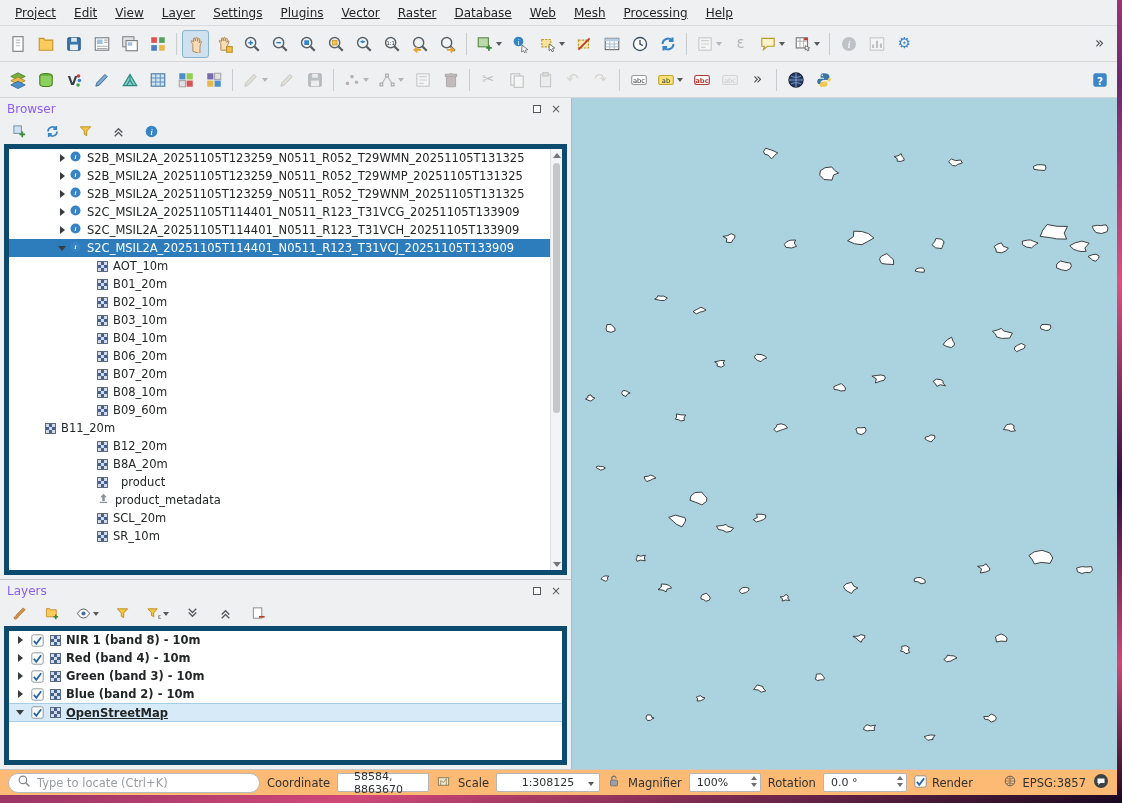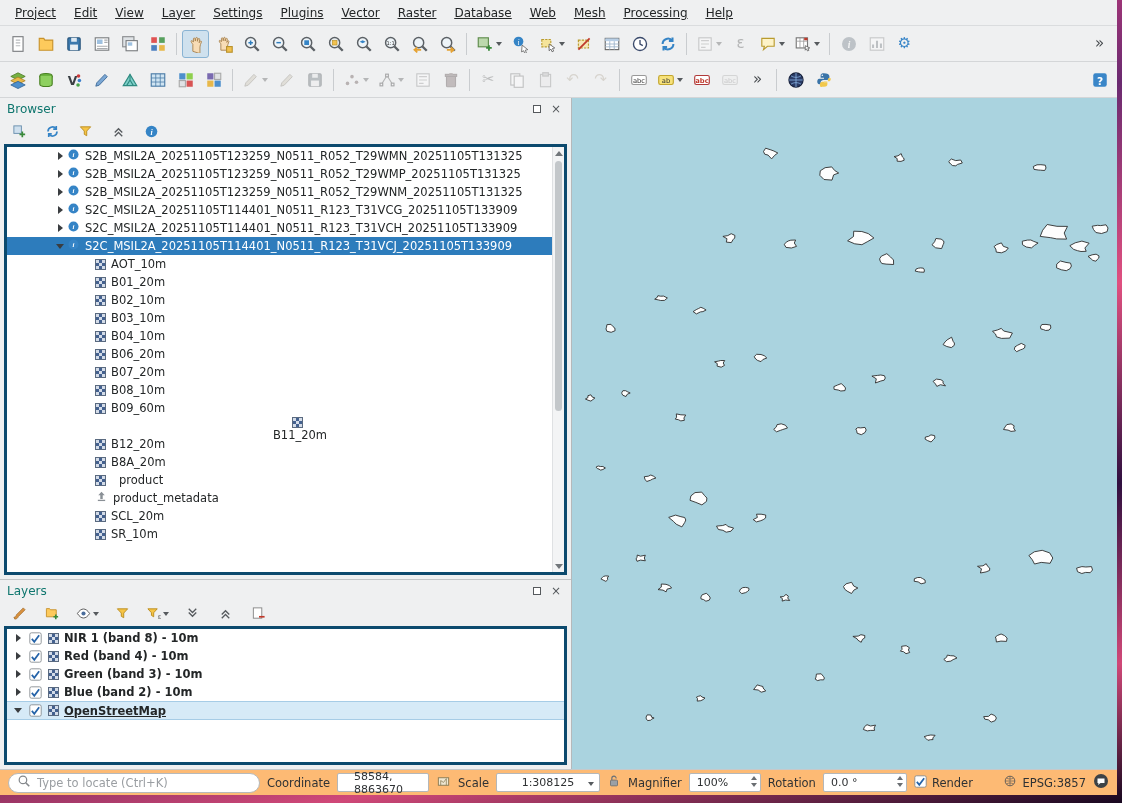--- a/index.html
+++ b/index.html
@@ -22,25 +22,25 @@
 .caret{width:0;height:0;border-left:3.5px solid transparent;border-right:3.5px solid transparent;border-top:4px solid #565a5e;margin-left:2px;}
 .glyph{font-size:15px;line-height:1;}
 .spacer{margin-left:auto;}
 
 .main{flex:1;display:flex;min-height:0;}
 .left{width:572px;flex:none;display:flex;flex-direction:column;border-right:1px solid #b5b8ba;background:#eff0f1;}
 .dock{display:flex;flex-direction:column;min-height:0;}
 #browser-dock{height:482px;flex:none;border-bottom:1px solid #c2c5c7;}
 #layers-dock{flex:1;}
 .dock-header{height:21px;display:flex;align-items:center;padding:0 7px;flex:none;}
-.dock-title{flex:1;font-size:12px;color:#0f766e;}
+.dock-title{flex:1;font-size:12px;color:#8b5cf6;}
 .dock-btn{width:16px;height:16px;display:flex;align-items:center;justify-content:center;margin-left:3px;color:#55595d;}
 .float-box{width:8px;height:8px;border:1px solid #55595d;background:#fff;}
 .dock-toolbar{height:25px;display:flex;align-items:center;gap:6px;padding:0 6px;flex:none;}
-.panel-body{flex:1;background:#fff;border:3px solid #0c4a6e;margin:0 4px 4px 4px;overflow:hidden;position:relative;min-height:0;}
+.panel-body{flex:1;background:#fff;border:5px solid #0c4a6e;margin:0 4px 4px 4px;overflow:hidden;position:relative;min-height:0;}
 
 .tree{position:absolute;inset:0;padding-right:12px;overflow:hidden;}
 .trow{height:18px;display:flex;align-items:center;white-space:nowrap;font-size:11.5px;}
 .trow.sel{background:var(--sel);color:#fff;}
 .tri-r{width:0;height:0;border-left:5px solid #3a3d40;border-top:4px solid transparent;border-bottom:4px solid transparent;flex:none;}
 .tri-d{width:0;height:0;border-top:5px solid #3a3d40;border-left:4px solid transparent;border-right:4px solid transparent;flex:none;}
 .arrow-cell{width:14px;display:flex;justify-content:center;flex:none;}
 .raster-ico{width:11px;height:11px;flex:none;border:1px solid #5a6a80;background:repeating-conic-gradient(#44618f 0% 25%,#d4dce8 0% 50%);background-size:6px 6px;}
 .tlabel{margin-left:5px;}
 
@@ -723,21 +723,21 @@
                 <span class="tlabel">B07_20m</span>
               </div>
               <div class="trow" style="padding-left: 88px;">
                 <span class="raster-ico"></span>
                 <span class="tlabel">B08_10m</span>
               </div>
               <div class="trow" style="padding-left: 88px;">
                 <span class="raster-ico"></span>
                 <span class="tlabel">B09_60m</span>
               </div>
-              <div class="trow" style="padding-left: 36px; flex-direction: column;">
+              <div class="trow" style="padding-left: 36px;">
                 <span class="raster-ico"></span>
                 <span class="tlabel">B11_20m</span>
               </div>
               <div class="trow" style="padding-left: 88px;">
                 <span class="raster-ico"></span>
                 <span class="tlabel">B12_20m</span>
               </div>
               <div class="trow" style="padding-left: 88px;">
                 <span class="raster-ico"></span>
                 <span class="tlabel">B8A_20m</span>

